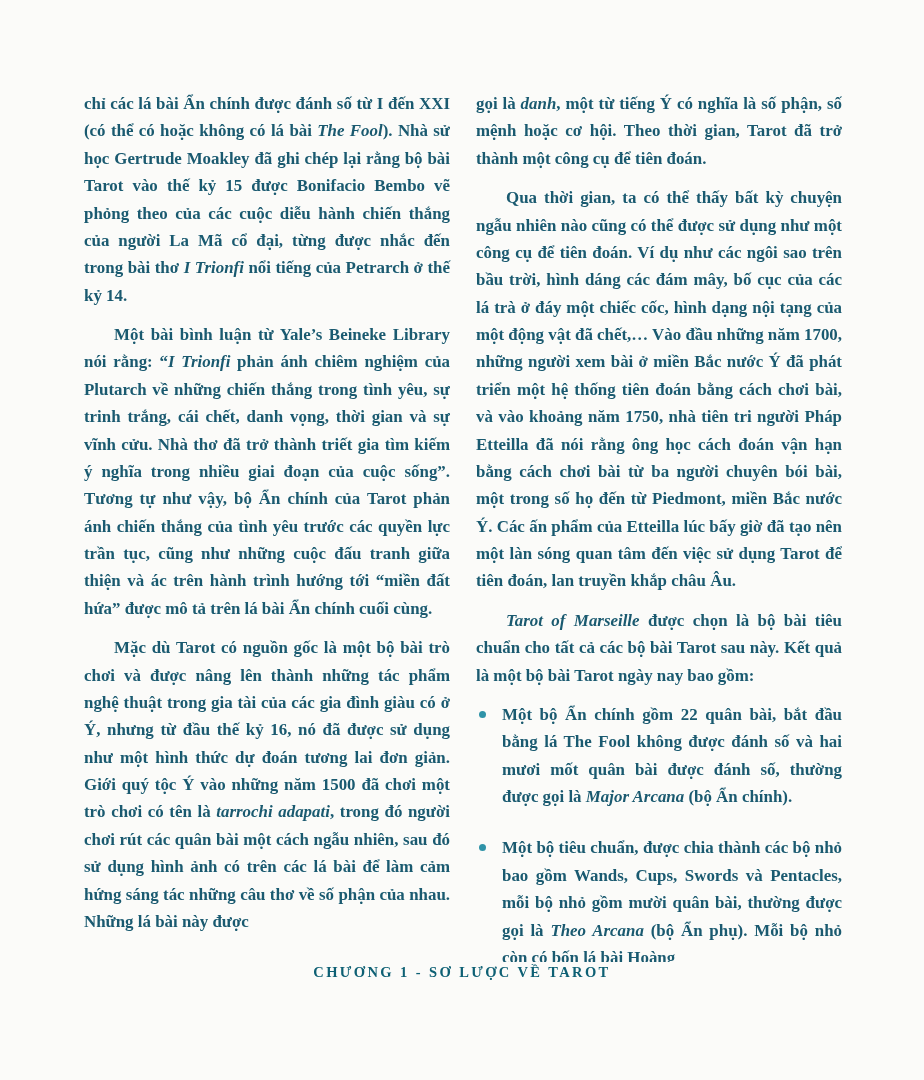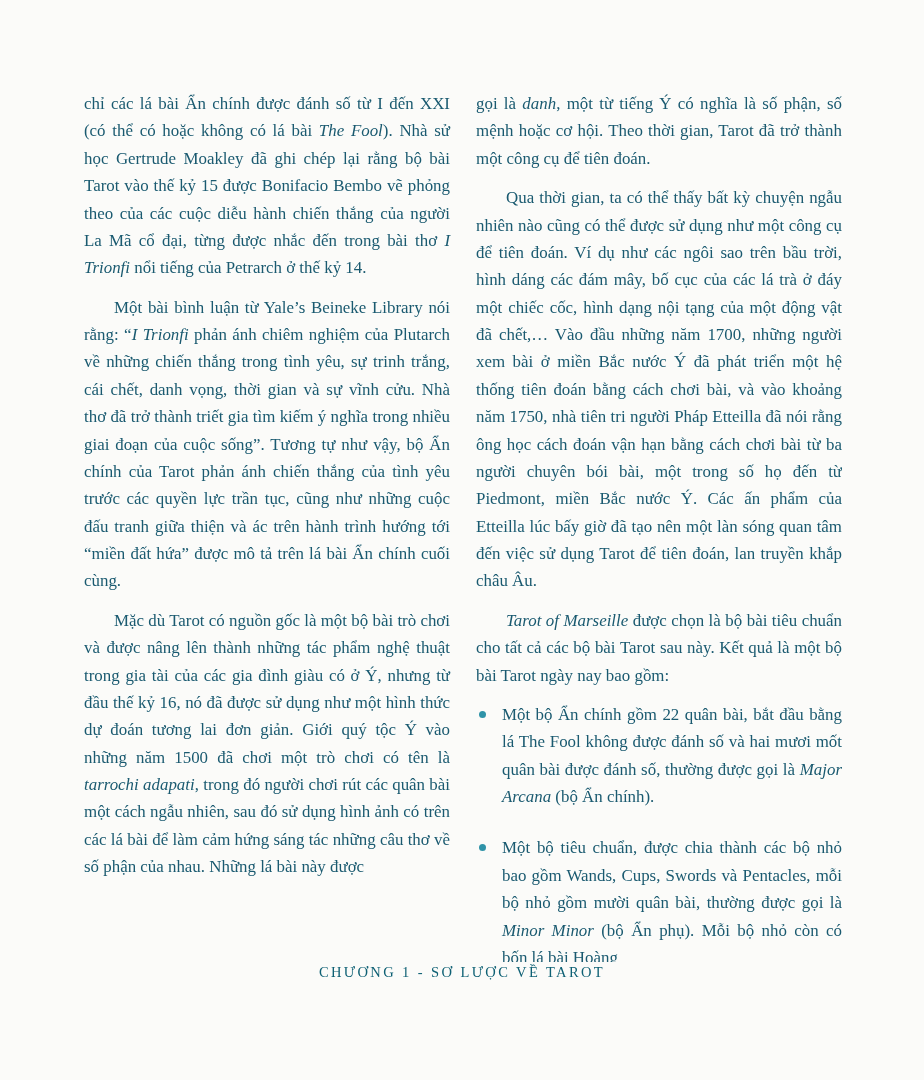--- a/index.html
+++ b/index.html
@@ -19,40 +19,40 @@
     left: 84px; right: 82px; top: 90px;
     height: 872px; overflow: hidden;
     display: flex; gap: 26px;
   }
   .col {
     flex: 1 1 0;
     font-size: 16.9px;
     line-height: 1.62;
     text-align: justify;
   }
-  .col p { margin: 0 0 12px 0; }
+  .col p { margin: 0 0 12px 0; font-weight: bold; }
   .col p.indent { text-indent: 30px; }
   em { font-style: italic; }
   .bullet-item { display: flex; margin: 0 0 12px 0; justify-content: space-between; }
   .bullet-dot {
     flex: none;
     width: 7px; height: 7px; border-radius: 50%;
     background: #2f93a8;
     margin: 10px 16px 0 3px;
   }
   .bullet-text { flex: 1 1 0; margin: 0; text-align: justify; }
   .footer {
     position: absolute;
     left: 0; right: 0; top: 963px;
     text-align: center;
   }
   .chapter-title {
     display: inline-block;
     font-size: 14.5px;
-    font-weight: normal;
+    font-weight: bold;
     letter-spacing: 2.4px;
     color: #0e6074;
     margin-bottom: 16px;
   }
   .divider-wrap { line-height: 0; }
 </style>
 </head>
 <body>
 
 <div class="page">
@@ -66,21 +66,21 @@
     <div class="col">
         <p class=""><span>gọi là </span><em>danh</em><span>, một từ tiếng Ý có nghĩa là số phận, số mệnh hoặc cơ hội. Theo thời gian, Tarot đã trở thành một công cụ để tiên đoán.</span></p>
         <p class="indent"><span>Qua thời gian, ta có thể thấy bất kỳ chuyện ngẫu nhiên nào cũng có thể được sử dụng như một công cụ để tiên đoán. Ví dụ như các ngôi sao trên bầu trời, hình dáng các đám mây, bố cục của các lá trà ở đáy một chiếc cốc, hình dạng nội tạng của một động vật đã chết,… Vào đầu những năm 1700, những người xem bài ở miền Bắc nước Ý đã phát triển một hệ thống tiên đoán bằng cách chơi bài, và vào khoảng năm 1750, nhà tiên tri người Pháp Etteilla đã nói rằng ông học cách đoán vận hạn bằng cách chơi bài từ ba người chuyên bói bài, một trong số họ đến từ Piedmont, miền Bắc nước Ý. Các ấn phẩm của Etteilla lúc bấy giờ đã tạo nên một làn sóng quan tâm đến việc sử dụng Tarot để tiên đoán, lan truyền khắp châu Âu.</span></p>
         <p class="indent"><em>Tarot of Marseille</em><span> được chọn là bộ bài tiêu chuẩn cho tất cả các bộ bài Tarot sau này. Kết quả là một bộ bài Tarot ngày nay bao gồm:</span></p>
         <div class="bullet-item">
           <span class="bullet-dot"></span>
           <p class="bullet-text"><span>Một bộ Ẩn chính gồm 22 quân bài, bắt đầu bằng lá The Fool không được đánh số và hai mươi mốt quân bài được đánh số, thường được gọi là </span><em>Major Arcana</em><span> (bộ Ẩn chính).</span></p>
         </div>
         <div class="bullet-item">
           <span class="bullet-dot"></span>
-          <p class="bullet-text"><span>Một bộ tiêu chuẩn, được chia thành các bộ nhỏ bao gồm Wands, Cups, Swords và Pentacles, mỗi bộ nhỏ gồm mười quân bài, thường được gọi là </span><em>Minor Minor</em><span> (bộ Ẩn phụ). Mỗi bộ nhỏ còn có bốn lá bài Hoàng</span></p>
+          <p class="bullet-text"><span>Một bộ tiêu chuẩn, được chia thành các bộ nhỏ bao gồm Wands, Cups, Swords và Pentacles, mỗi bộ nhỏ gồm mười quân bài, thường được gọi là </span><em>Theo Arcana</em><span> (bộ Ẩn phụ). Mỗi bộ nhỏ còn có bốn lá bài Hoàng</span></p>
         </div>
       </div>
   </div>
 
   <div class="footer">
     <div class="chapter-title">CHƯƠNG 1 - SƠ LƯỢC VỀ TAROT</div>
   </div>
 
 </div>
 

